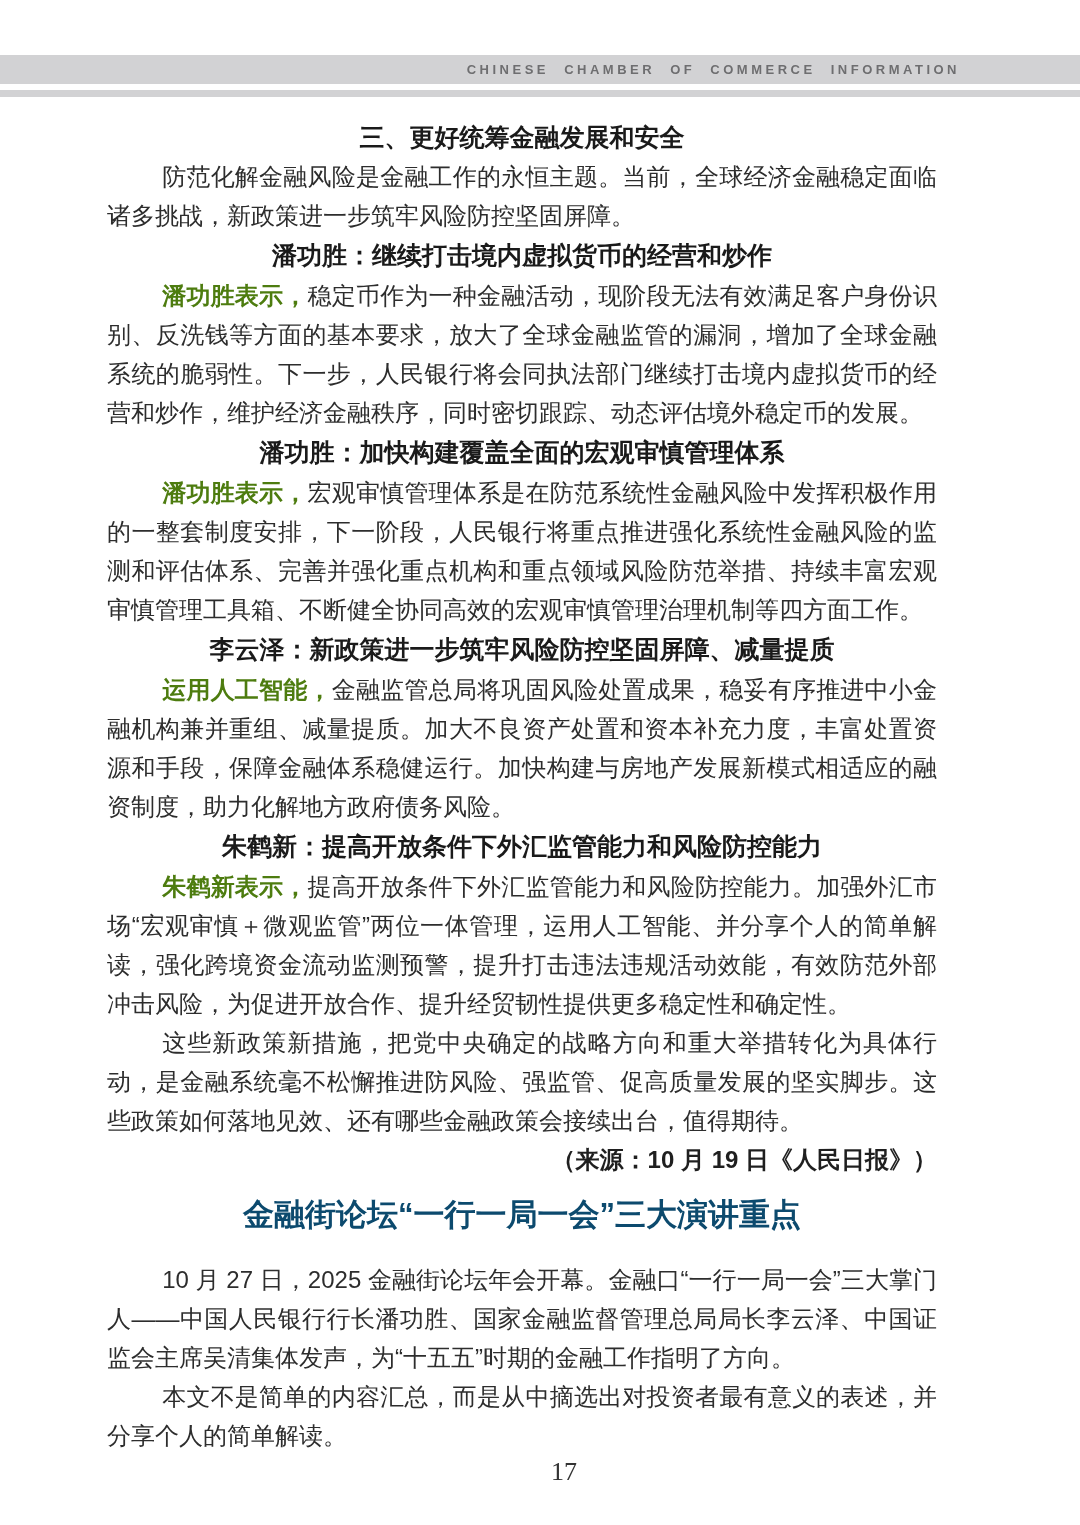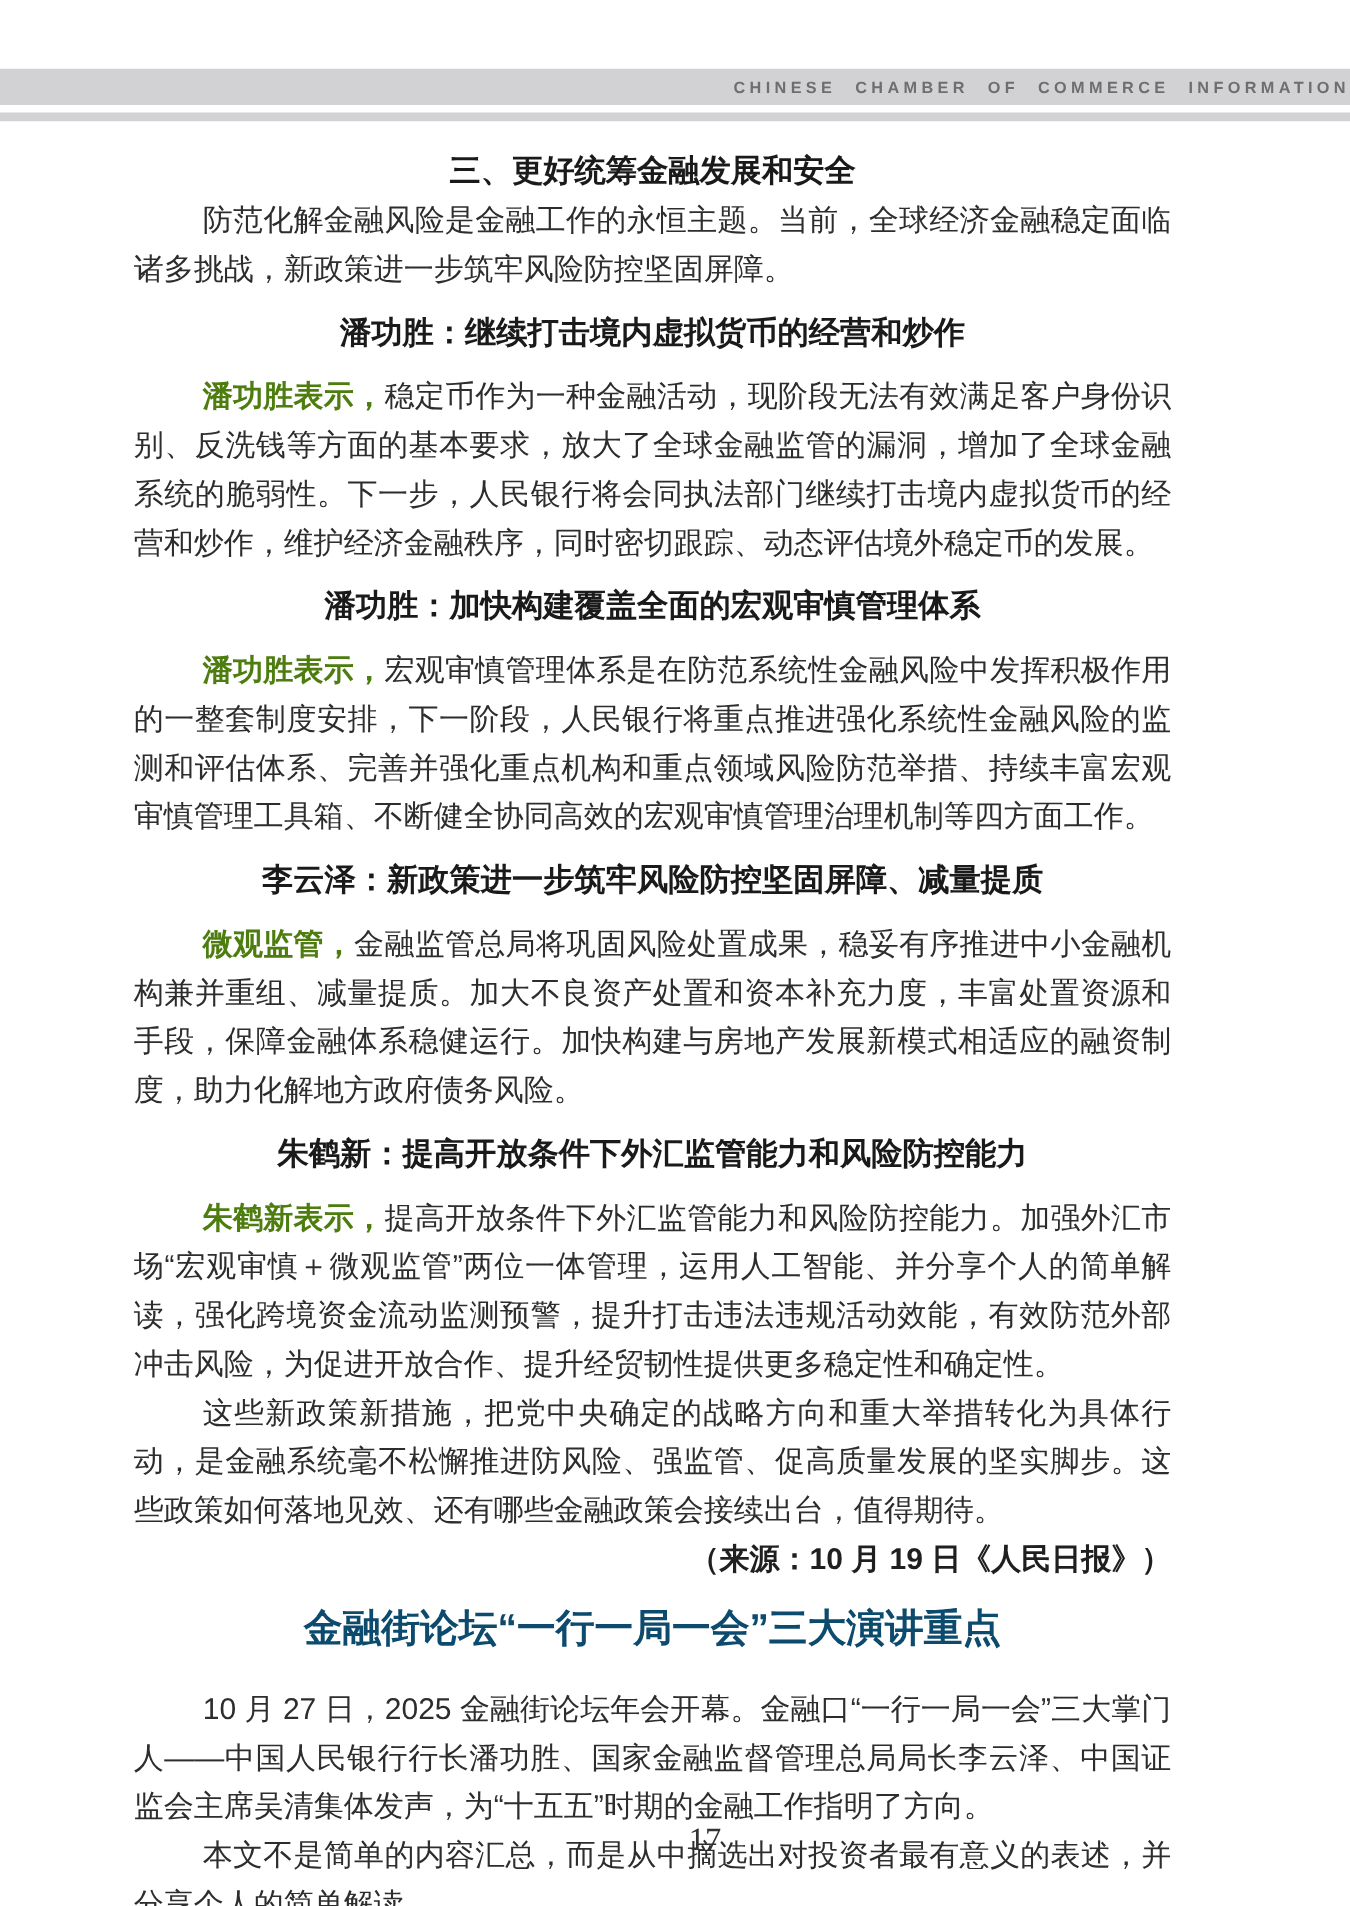--- a/index.html
+++ b/index.html
@@ -9,21 +9,21 @@
     font-family: "Liberation Sans", "DejaVu Sans", sans-serif;
     color: #2d2d2d;
     position: relative;
     overflow: hidden;
   }
   .header-bar {
     position: absolute; top: 55px; left: 0;
     width: 1080px; height: 29px;
     background: #d2d2d4;
     display: flex; align-items: center; justify-content: flex-end;
-    box-sizing: border-box; 
+    box-sizing: border-box; padding-right: 120px;
   }
   .header-bar-text {
     font-size: 13px; font-weight: 700;
     letter-spacing: 3.5px; word-spacing: 8px;
     color: #6e6e70;
     white-space: nowrap;
   }
   .header-line {
     position: absolute; top: 90px; left: 0;
     width: 1080px; height: 7px;
@@ -31,21 +31,21 @@
   }
   .content {
     position: absolute; top: 118px; left: 107px;
     width: 830px;
   }
   .sec-title {
     margin: 0; font-size: 25px; font-weight: 700;
     line-height: 39px; text-align: center; color: #1a1a1a;
   }
   .sub-title {
-    margin: 12px; font-size: 25px; font-weight: 700;
+    margin: 1px; font-size: 25px; font-weight: 700;
     line-height: 39px; text-align: center; color: #1a1a1a;
   }
   .body-p {
     margin: 0; font-size: 24px; line-height: 39px;
     text-align: justify; text-justify: inter-character;
     text-indent: 2.3em; color: #2d2d2d;
   }
   .lead { font-weight: 700; color: #4d7c0f; }
   .src  { float: right; font-weight: 700; color: #1f1f1f; }
   .article2-title {
@@ -74,21 +74,21 @@
 
   <p class="body-p"><span>防范化解金融风险是金融工作的永恒主题。当前，全球经济金融稳定面临诸多挑战，新政策进一步筑牢风险防控坚固屏障。</span></p>
 
   <h3 class="sub-title">潘功胜：继续打击境内虚拟货币的经营和炒作</h3>
   <p class="body-p"><span class="lead">潘功胜表示，</span><span>稳定币作为一种金融活动，现阶段无法有效满足客户身份识别、反洗钱等方面的基本要求，放大了全球金融监管的漏洞，增加了全球金融系统的脆弱性。下一步，人民银行将会同执法部门继续打击境内虚拟货币的经营和炒作，维护经济金融秩序，同时密切跟踪、动态评估境外稳定币的发展。</span></p>
 
   <h3 class="sub-title">潘功胜：加快构建覆盖全面的宏观审慎管理体系</h3>
   <p class="body-p"><span class="lead">潘功胜表示，</span><span>宏观审慎管理体系是在防范系统性金融风险中发挥积极作用的一整套制度安排，下一阶段，人民银行将重点推进强化系统性金融风险的监测和评估体系、完善并强化重点机构和重点领域风险防范举措、持续丰富宏观审慎管理工具箱、不断健全协同高效的宏观审慎管理治理机制等四方面工作。</span></p>
 
   <h3 class="sub-title">李云泽：新政策进一步筑牢风险防控坚固屏障、减量提质</h3>
-  <p class="body-p"><span class="lead">微观监管，</span><span>金融监管总局将巩固风险处置成果，稳妥有序推进中小金融机构兼并重组、减量提质。加大不良资产处置和资本补充力度，丰富处置资源和手段，保障金融体系稳健运行。加快构建与房地产发展新模式相适应的融资制度，助力化解地方政府债务风险。</span></p>
+  <p class="body-p"><span class="lead">运用人工智能，</span><span>金融监管总局将巩固风险处置成果，稳妥有序推进中小金融机构兼并重组、减量提质。加大不良资产处置和资本补充力度，丰富处置资源和手段，保障金融体系稳健运行。加快构建与房地产发展新模式相适应的融资制度，助力化解地方政府债务风险。</span></p>
 
   <h3 class="sub-title">朱鹤新：提高开放条件下外汇监管能力和风险防控能力</h3>
   <p class="body-p"><span class="lead">朱鹤新表示，</span><span>提高开放条件下外汇监管能力和风险防控能力。加强外汇市场“宏观审慎＋微观监管”两位一体管理，运用人工智能、并分享个人的简单解读，强化跨境资金流动监测预警，提升打击违法违规活动效能，有效防范外部冲击风险，为促进开放合作、提升经贸韧性提供更多稳定性和确定性。</span></p>
 
   <p class="body-p"><span>这些新政策新措施，把党中央确定的战略方向和重大举措转化为具体行动，是金融系统毫不松懈推进防风险、强监管、促高质量发展的坚实脚步。这些政策如何落地见效、还有哪些金融政策会接续出台，值得期待。</span><span class="src">（来源：10 月 19 日《人民日报》）</span></p>
 
   <h1 class="article2-title">金融街论坛“一行一局一会”三大演讲重点</h1>
 
   <p class="body-p"><span>10 月 27 日，2025 金融街论坛年会开幕。金融口“一行一局一会”三大掌门人——中国人民银行行长潘功胜、国家金融监督管理总局局长李云泽、中国证监会主席吴清集体发声，为“十五五”时期的金融工作指明了方向。</span></p>
   <p class="body-p"><span>本文不是简单的内容汇总，而是从中摘选出对投资者最有意义的表述，并分享个人的简单解读。</span></p>

